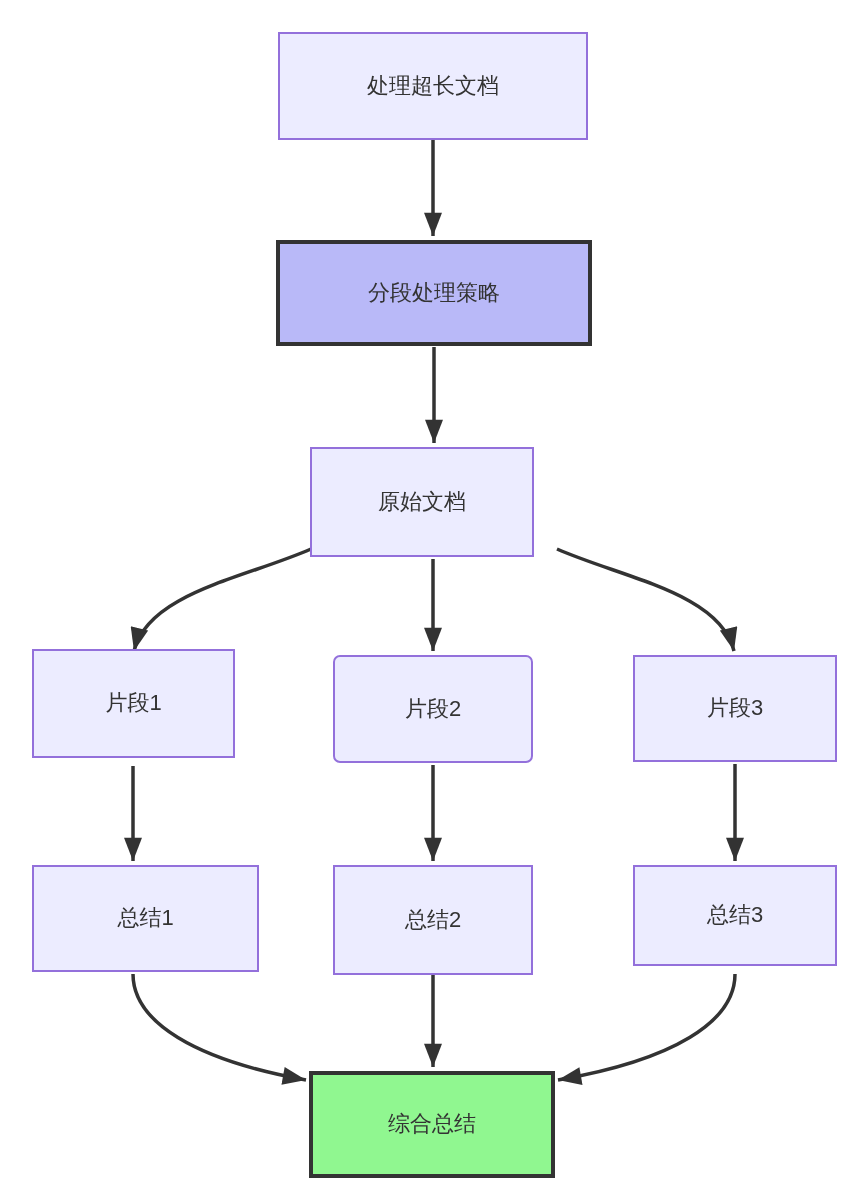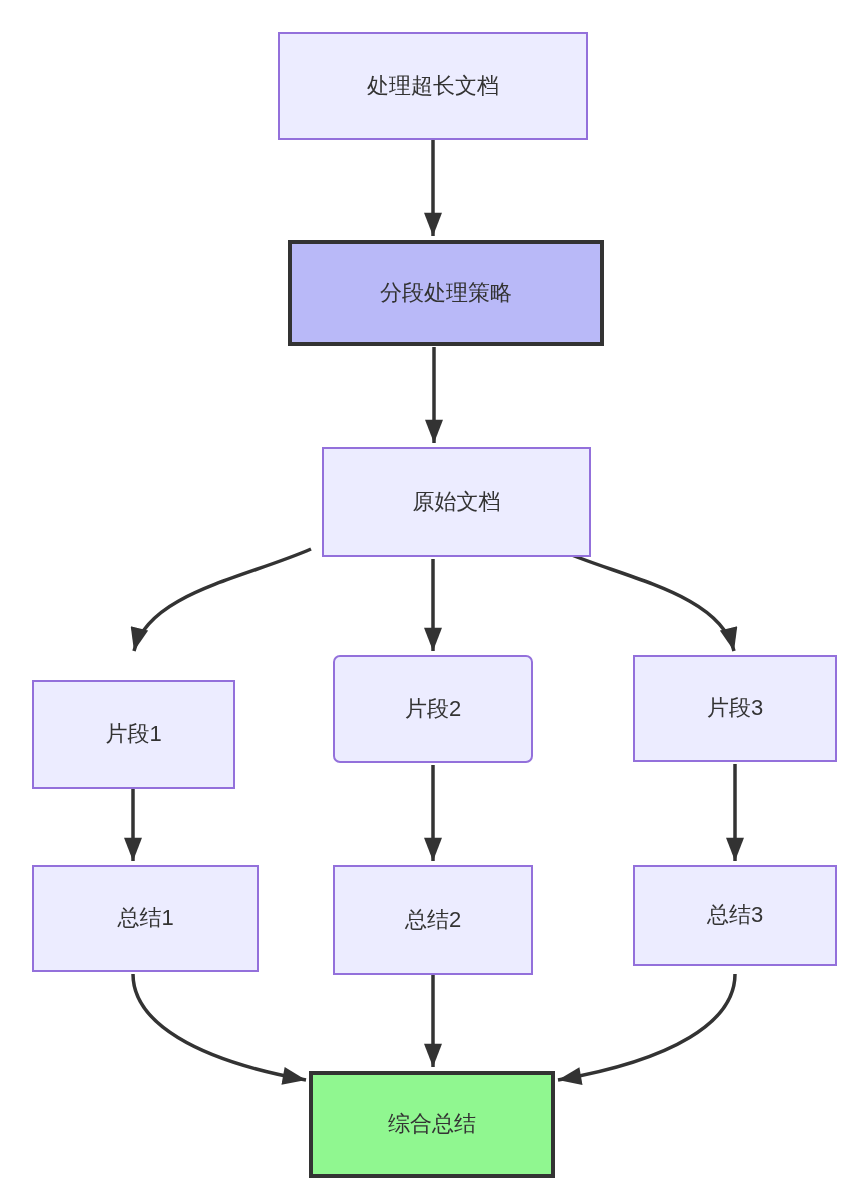--- a/index.html
+++ b/index.html
@@ -86,29 +86,29 @@
     <path class="edge" d="M735,764 L735,861" marker-end="url(#arrow)"></path>
     <path class="edge" d="M133,974 C133,1022 195,1060 306,1080" marker-end="url(#arrow)"></path>
     <path class="edge" d="M433,974 L433,1067" marker-end="url(#arrow)"></path>
     <path class="edge" d="M735,974 C735,1022 673,1060 558,1080" marker-end="url(#arrow)"></path>
   </svg>
 
   <div class="node" style="left:278px; top:32px; width:310px; height:108px;">
     <span>处理超长文档</span>
   </div>
 
-  <div class="node emphasis" style="left:276px; top:240px; width:316px; height:106px;margin-left:12px;">
+  <div class="node emphasis" style="left:276px; top:240px; width:316px; height:106px;">
     <span>分段处理策略</span>
   </div>
 
-  <div class="node" style="left:322px; top:447px; width:269px; height:110px;">
+  <div class="node" style="left:310px; top:447px; width:224px; height:110px;">
     <span>原始文档</span>
   </div>
 
-  <div class="node" style="left:32px; top:680px; width:203px; height:109px;">
+  <div class="node" style="left:32px; top:649px; width:203px; height:109px;">
     <span>片段1</span>
   </div>
 
   <div class="node" style="left:333px; top:655px; width:200px; height:108px;border-radius:7px;">
     <span>片段2</span>
   </div>
 
   <div class="node" style="left:633px; top:655px; width:204px; height:107px;">
     <span>片段3</span>
   </div>

